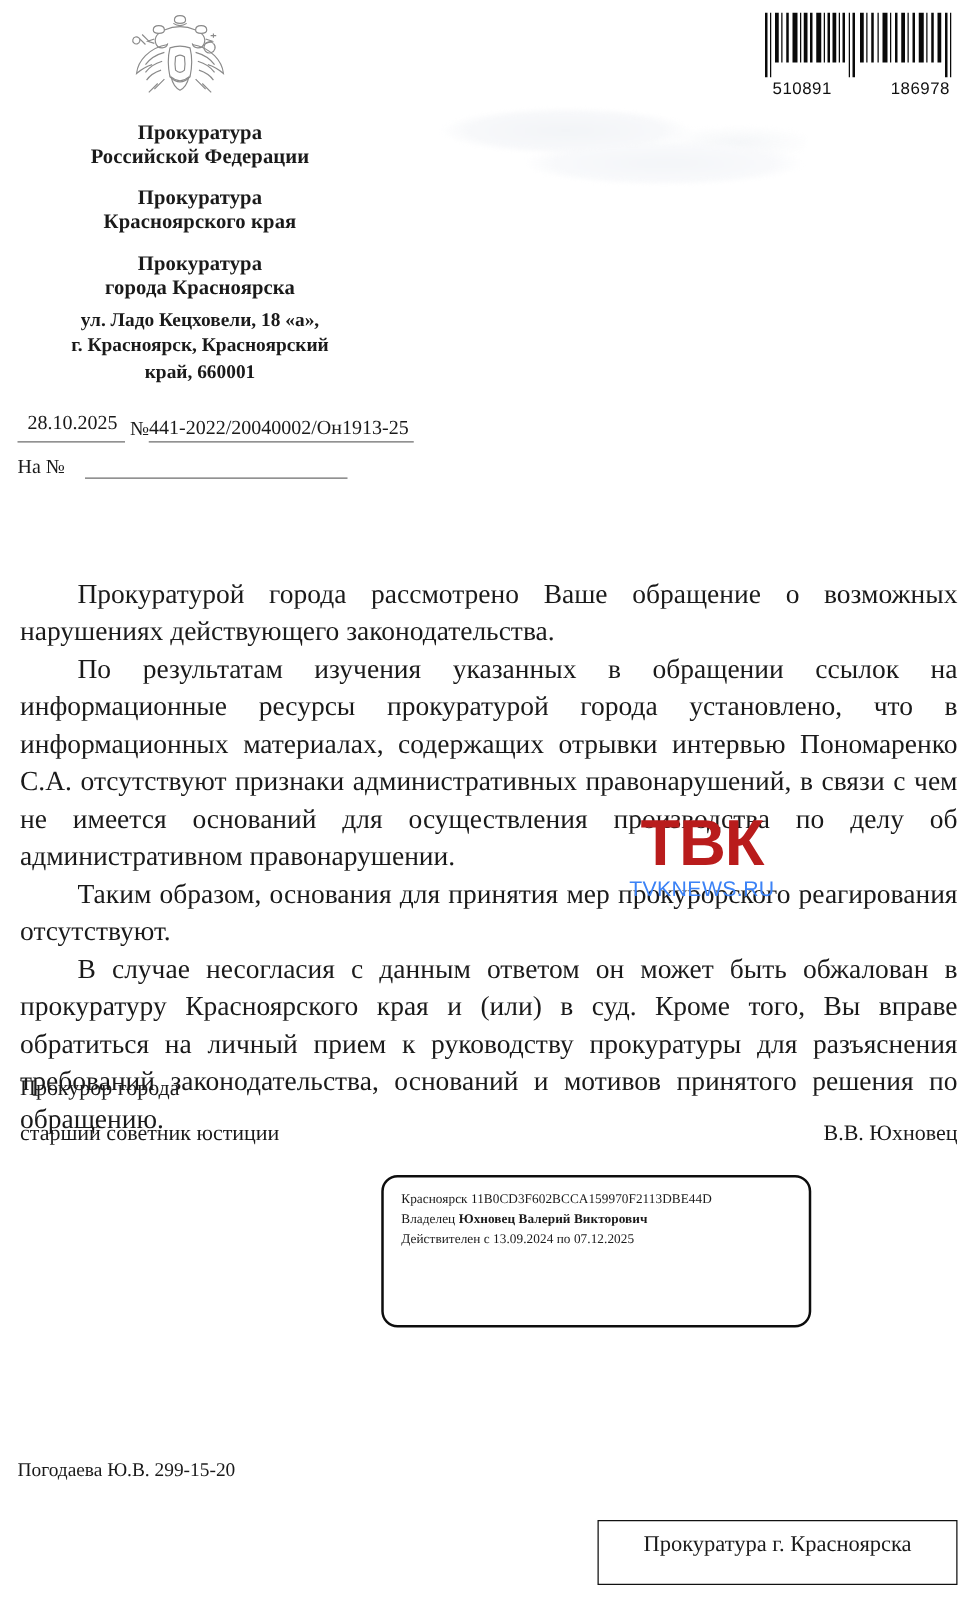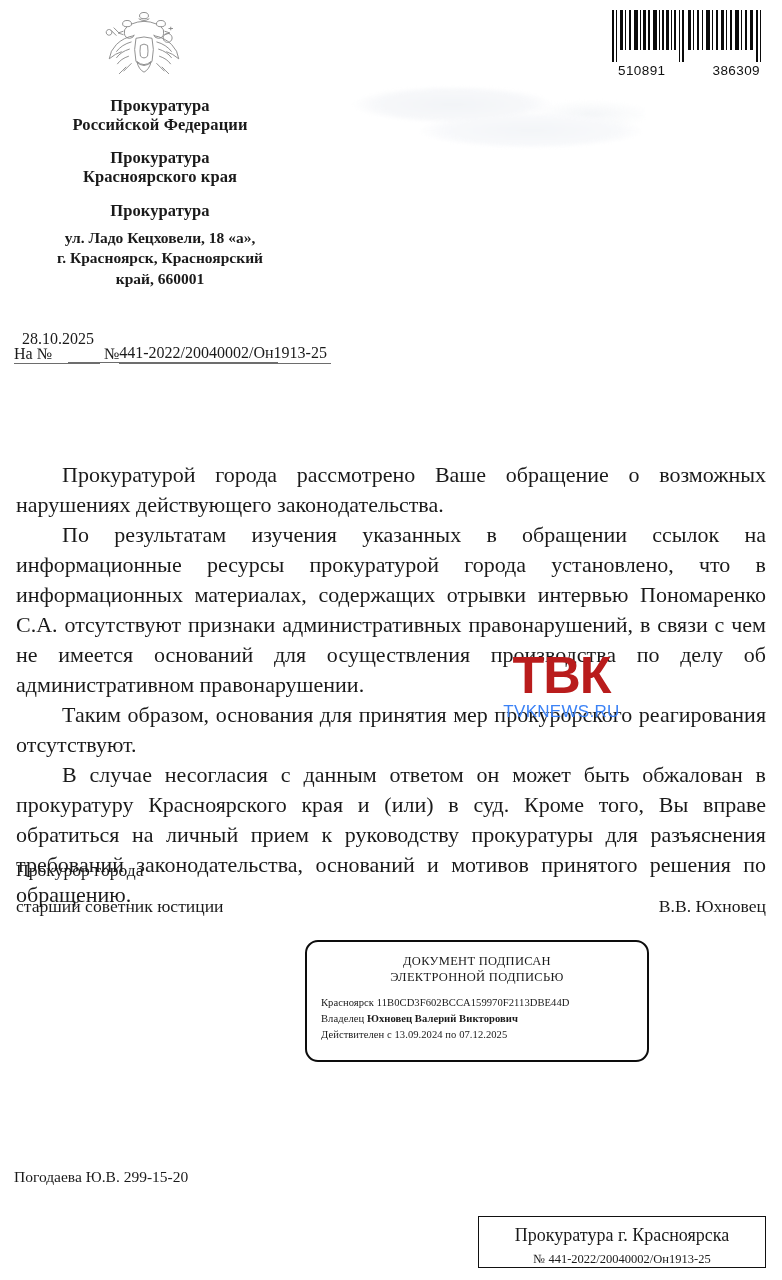--- a/index.html
+++ b/index.html
@@ -98,34 +98,34 @@
   .refline {
     position: absolute;
     left: 14px;
     top: 330px;
     font-size: 16px;
     display: flex;
     align-items: flex-end;
   }
   .ref-date {
     border-bottom: 1px solid #6d6d6d;
-    padding: 0 6px 15px 8px;
+    padding: 0 6px 5px 8px;
     white-space: nowrap;
   }
   .ref-no-label { padding: 0 0 1px 4px; }
   .ref-no-value {
     border-bottom: 1px solid #6d6d6d;
     padding: 0 4px 1px 0;
     white-space: nowrap;
   }
 
   .onref {
     position: absolute;
     left: 14px;
-    top: 345px;
+    top: 365px;
     font-size: 16px;
     display: flex;
     align-items: flex-end;
     justify-content: center;
   }
   .onref-label { white-space: nowrap; }
   .onref-rule {
     width: 210px;
     border-bottom: 1px solid #6d6d6d;
     margin-left: 16px;
@@ -319,37 +319,38 @@
         <rect x="127" y="0" width="4" height="40"></rect>
         <rect x="133" y="0" width="1" height="40"></rect>
         <rect x="137" y="0" width="2" height="40"></rect>
         <rect x="142" y="0" width="3" height="40"></rect>
         <rect x="148" y="0" width="2" height="52"></rect>
         <rect x="152" y="0" width="1" height="52"></rect>
       </g>
     </svg>
     <div class="barcode-digits">
       <span>510891</span>
-      <span>386309</span>
+      <span>186978</span>
     </div>
   </div>
 
   <div class="redaction"></div>
 
   <div class="letterhead">
     <div class="lh-org">
       <div>Прокуратура</div>
       <div>Российской Федерации</div>
     </div>
     <div class="lh-org">
       <div>Прокуратура</div>
       <div>Красноярского края</div>
     </div>
     <div class="lh-org">
       <div>Прокуратура</div>
+      <div>города Красноярска</div>
     </div>
     <div class="lh-addr">
       <div>ул. Ладо Кецховели, 18 «а»,</div>
       <div>г. Красноярск, Красноярский</div>
       <div>край, 660001</div>
     </div>
   </div>
 
   <div class="refline">
     <span class="ref-date">28.10.2025</span>
@@ -374,24 +375,20 @@
     <div class="wm-url">TVKNEWS.RU</div>
   </div>
 
   <div class="sig-role">Прокурор города</div>
   <div class="sig-rank-row">
     <span>старший советник юстиции</span>
     <span>В.В. Юхновец</span>
   </div>
 
   <div class="esign">
-    <div class="esign-title">
-      <div>ДОКУМЕНТ ПОДПИСАН</div>
-      <div>ЭЛЕКТРОННОЙ ПОДПИСЬЮ</div>
-    </div>
     <div class="esign-rows">
       <div>
         <span class="k">Красноярск</span>
         <span>11B0CD3F602BCCA159970F2113DBE44D</span>
       </div>
       <div>
         <span class="k">Владелец</span>
         <span class="v-bold">Юхновец Валерий Викторович</span>
       </div>
       <div>
@@ -400,19 +397,15 @@
         <span>по</span>
         <span>07.12.2025</span>
       </div>
     </div>
   </div>
 
   <div class="executor">Погодаева Ю.В. 299-15-20</div>
 
   <div class="regstamp">
     <div class="regstamp-line1">Прокуратура г. Красноярска</div>
-    <div class="regstamp-line2">
-      <span>№</span>
-      <span>441-2022/20040002/Он1913-25</span>
-    </div>
   </div>
 
 </div>
 
 </body></html>

